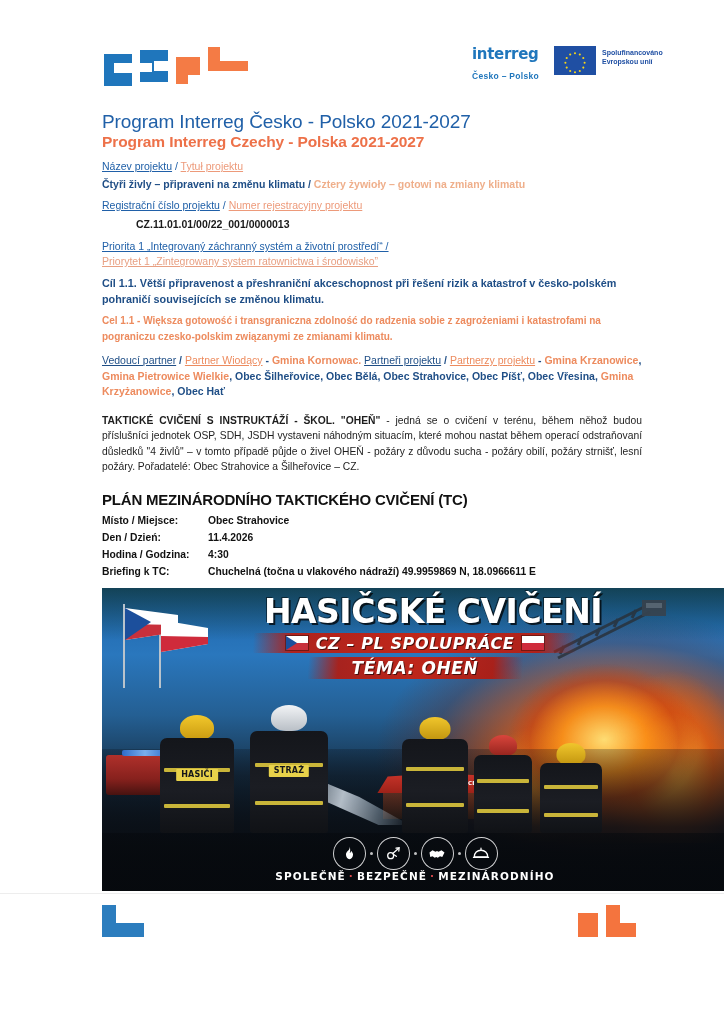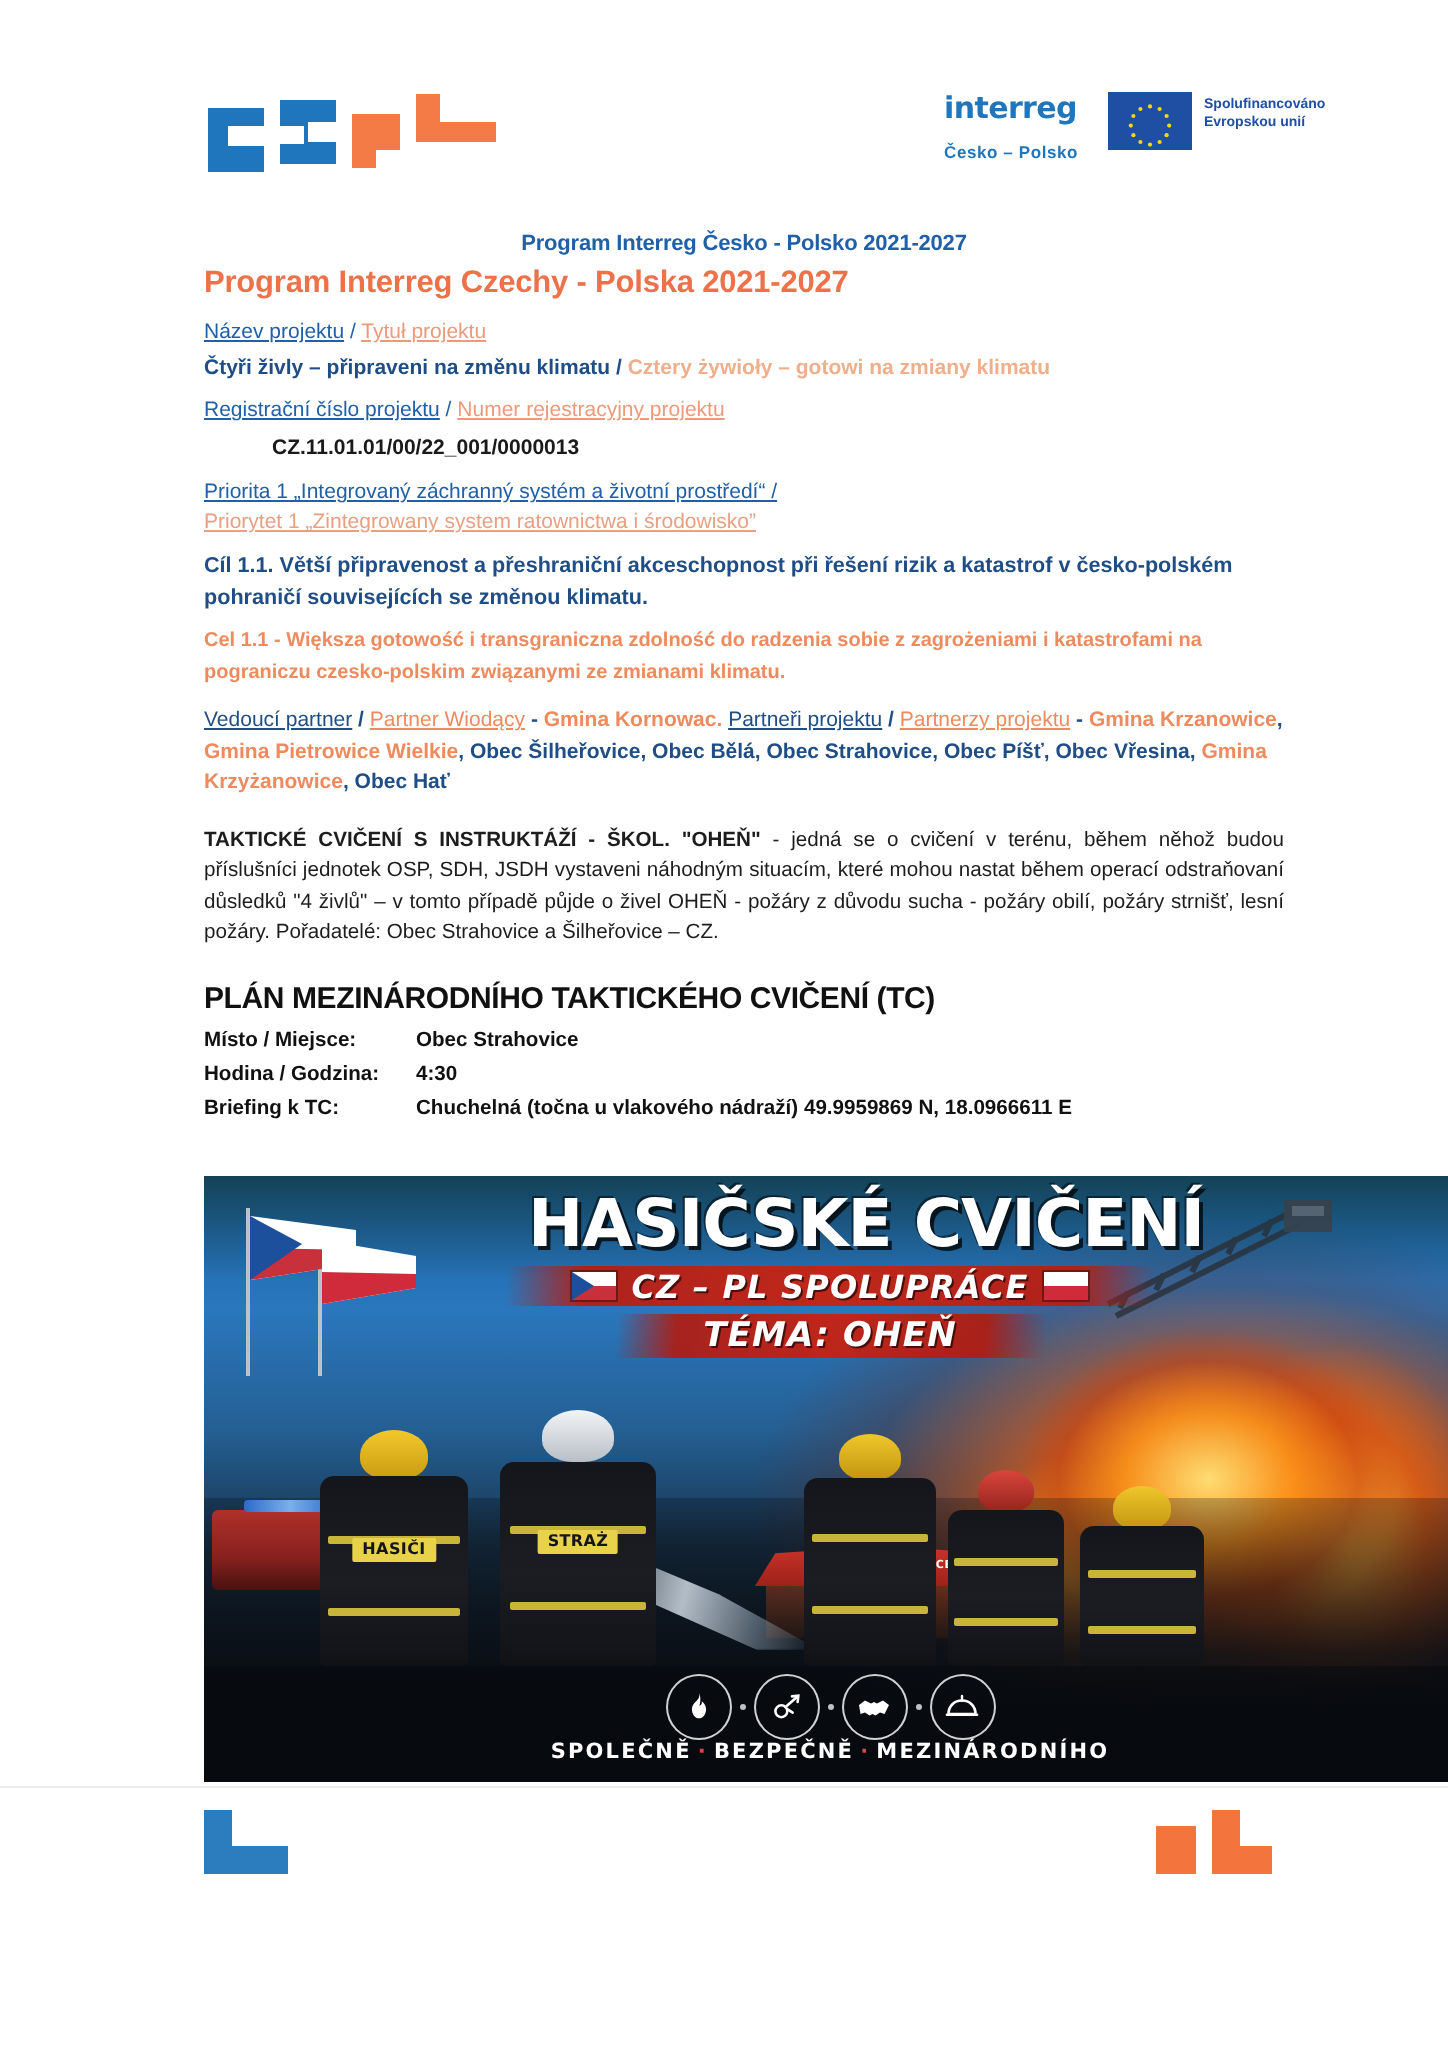--- a/index.html
+++ b/index.html
@@ -26,21 +26,21 @@
   .eu-flag{
     width:40px;height:27px;background:#1F4FA3;position:relative;flex:none;
     border:0.5px solid #1F4FA3;
   }
   .eu-flag svg{display:block;}
   .eu-text{font-size:7px;color:#1F4FA3;font-weight:bold;line-height:9px;width:78px;padding-top:2px;}
 
   
   .content{position:absolute;left:102px;top:112px;width:540px;}
 
-  .prog-cz{font-size:11px;font-weight:bold;color:#2060A8;letter-spacing:-0.1px;line-height:20px;text-align:center;}
+  .prog-cz{font-size:19px;font-weight:normal;color:#2060A8;letter-spacing:-0.1px;line-height:20px;}
   .prog-pl{font-size:15.5px;font-weight:bold;color:#ED7149;letter-spacing:-0.1px;line-height:20px;margin-bottom:7px;}
 
   .lbl-line{font-size:10.5px;line-height:15px;margin-top:6px;}
   .lbl-cz{color:#2060A8;text-decoration:underline;}
   .lbl-pl{color:#ED9A7A;text-decoration:underline;}
   .sep{color:#2060A8;}
 
   .val-line{font-size:10.5px;font-weight:bold;line-height:15px;margin-top:3px;}
   .val-cz{color:#1F4E86;}
   .val-pl{color:#EFAF8B;font-weight:bold;}
@@ -308,20 +308,24 @@
     </div>
 
     <div class="plan-title">PLÁN MEZINÁRODNÍHO TAKTICKÉHO CVIČENÍ (TC)</div>
 
     <div class="plan-table" id="plan-table">
         <div class="plan-row">
           <div class="plan-key">Místo / Miejsce:</div>
           <div class="plan-val">Obec Strahovice</div>
         </div>
         <div class="plan-row">
+          <div class="plan-key">Den / Dzień:</div>
+          <div class="plan-val">11.4.2026</div>
+        </div>
+        <div class="plan-row">
           <div class="plan-key">Hodina / Godzina:</div>
           <div class="plan-val">4:30</div>
         </div>
         <div class="plan-row">
           <div class="plan-key">Briefing k TC:</div>
           <div class="plan-val">Chuchelná (točna u vlakového nádraží) 49.9959869 N, 18.0966611 E</div>
         </div>
       </div>
   </div>
 

